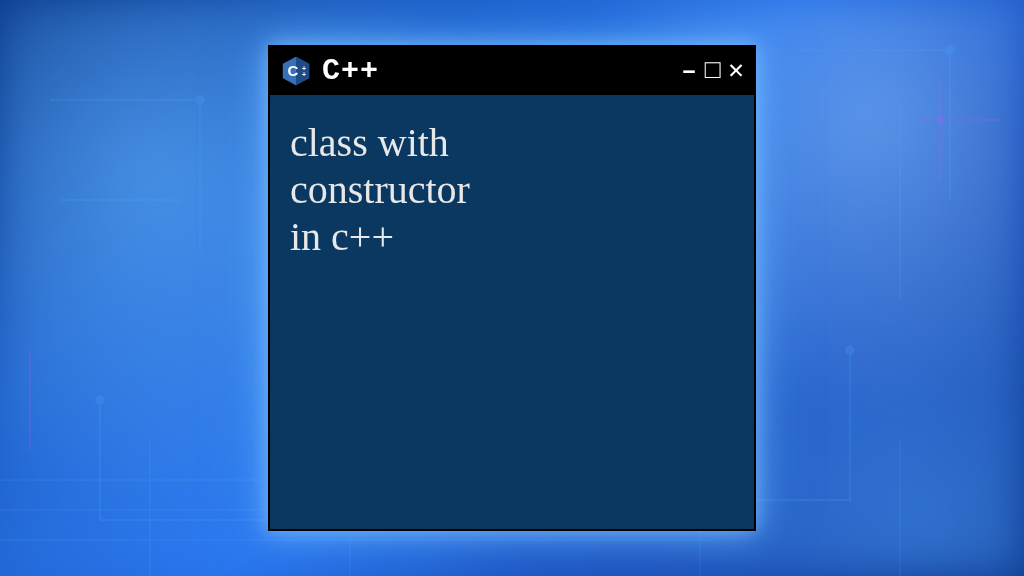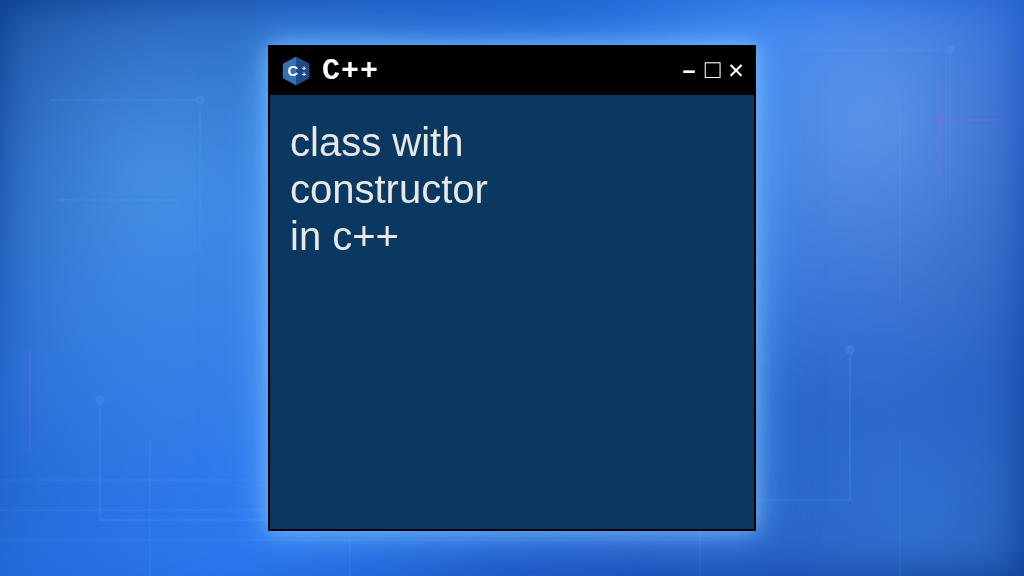--- a/index.html
+++ b/index.html
@@ -90,21 +90,21 @@
     }
     
     .ctrl {
       cursor: pointer;
       line-height: 1;
     }
     
     .window-body {
       padding: 24px 20px;
       color: #e8e8e8;
-      font-family: Liberation Sans, sans-serif;
+      font-family: Liberation Serif, serif;
       font-size: 40px;
       line-height: 1.18;
       letter-spacing: 0px;
       white-space: pre-line;
     }
   </style>
 </head>
 <body>
 
 <div class="bg-overlay"></div>

